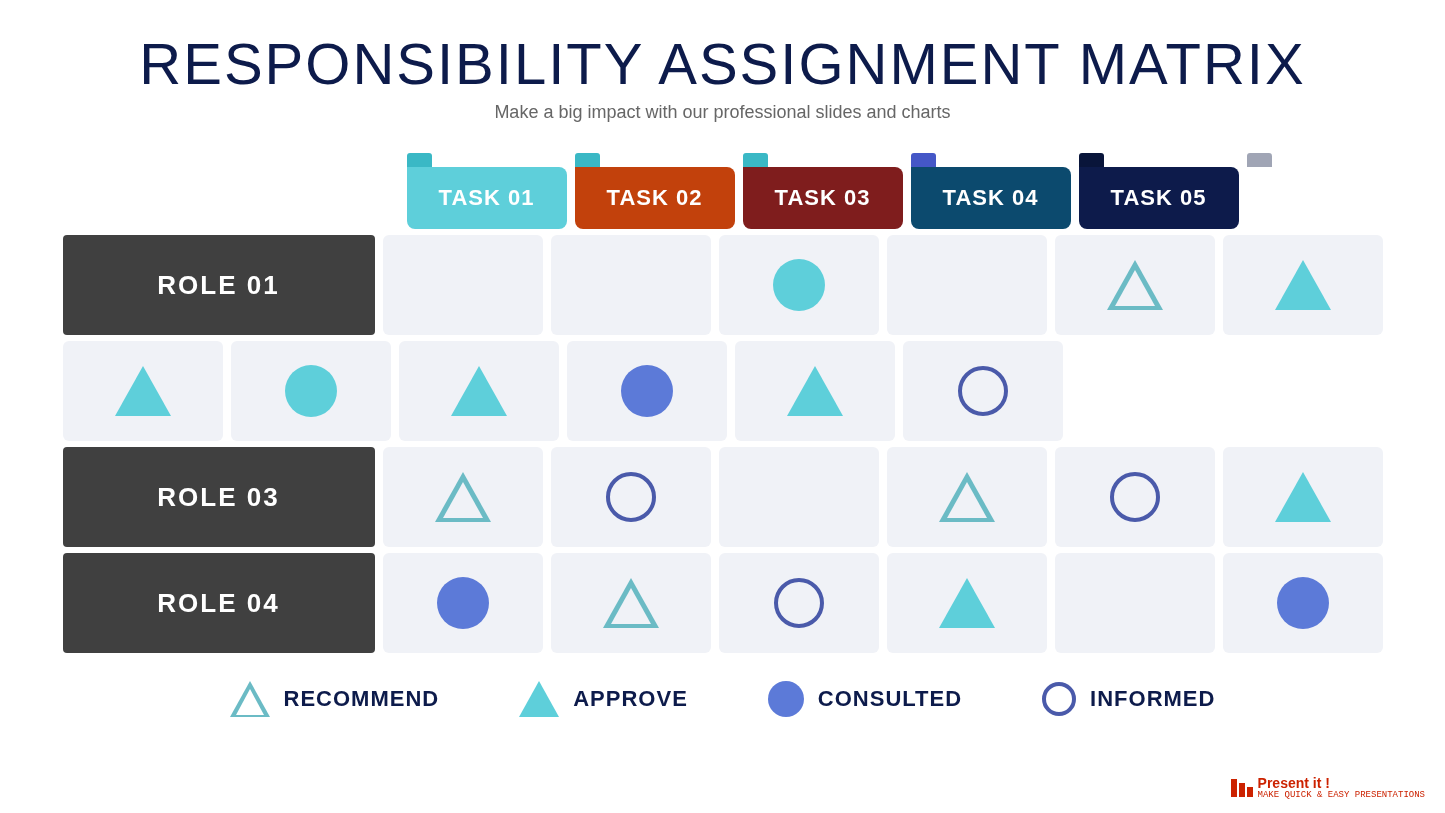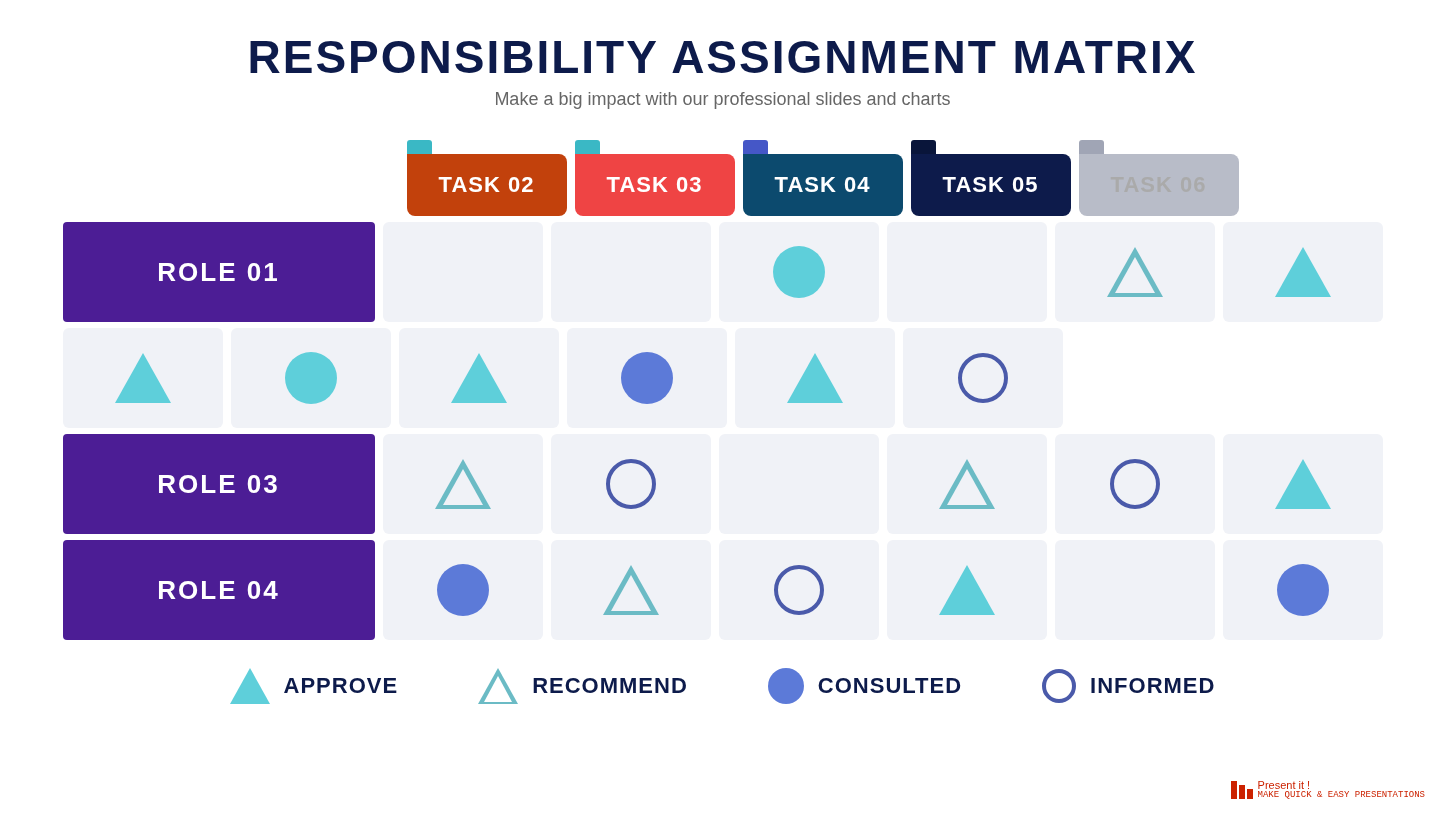--- a/index.html
+++ b/index.html
@@ -13,22 +13,22 @@
       flex-direction: column;
       align-items: center;
     }
 
     .header {
       text-align: center;
       margin-top: 30px;
       margin-bottom: 10px;
     }
     .main-title {
-      font-size: 46px;
-      font-weight: 700;
+      font-size: 58px;
+      font-weight: 400;
       color: #0d1b4b;
       letter-spacing: 2px;
       text-transform: uppercase;
     }
     .sub-title {
       font-size: 18px;
       color: #666;
       margin-top: 5px;
       font-weight: 400;
     }
@@ -74,41 +74,41 @@
       justify-content: center;
       border-radius: 0 8px 8px 8px;
       font-size: 22px;
       font-weight: 900;
       color: white;
       text-transform: uppercase;
       letter-spacing: 1px;
     }
     .task-btn.color-1 { background: #5ecfda; }
     .task-btn.color-2 { background: #c2410c; }
-    .task-btn.color-3 { background: #ef4444; }
+    .task-btn.color-3 { background: #7f1d1d; }
     .task-btn.color-4 { background: #0c4a6e; }
     .task-btn.color-5 { background: #0d1b4b; }
     .task-btn.color-6 { background: #b8bcc8; color: #aaa; }
 
     
     .data-rows {
       display: flex;
       flex-direction: column;
       margin-top: 6px;
       gap: 6px;
     }
     .data-row {
       display: flex;
       height: 100px;
       gap: 0;
     }
 
     .role-cell {
       width: 336px;
-      background: #4c1d95;
+      background: #404040;
       display: flex;
       align-items: center;
       justify-content: center;
       border-radius: 4px;
       margin-right: 8px;
     }
     .role-label {
       font-size: 26px;
       font-weight: 900;
       color: white;
@@ -263,57 +263,60 @@
     }
     .watermark-icon {
       display: flex;
       gap: 2px;
     }
     .bar {
       width: 6px;
       background: #cc2200;
     }
     .watermark-text {
-      font-size: 11px;
-      font-weight: 400;
+      font-size: 14px;
+      font-weight: 700;
       color: #cc2200;
       line-height: 1.1;
     }
   </style>
 </head>
 <body>
 
 <div class="header">
   <div class="main-title">RESPONSIBILITY ASSIGNMENT MATRIX</div>
   <div class="sub-title">Make a big impact with our professional slides and charts</div>
 </div>
 
 <div class="matrix-container">
 
   <div class="task-header-row">
 
     <div class="task-tab-wrap">
+      <div class="task-tab-fold fold-1"></div>
+      <div class="task-btn color-1">TASK 01</div>
+    </div>
+    <div class="task-tab-wrap">
       <div class="task-tab-fold fold-2"></div>
       <div class="task-btn color-2">TASK 02</div>
     </div>
     <div class="task-tab-wrap">
       <div class="task-tab-fold fold-3"></div>
       <div class="task-btn color-3">TASK 03</div>
     </div>
     <div class="task-tab-wrap">
       <div class="task-tab-fold fold-4"></div>
       <div class="task-btn color-4">TASK 04</div>
     </div>
     <div class="task-tab-wrap">
       <div class="task-tab-fold fold-5"></div>
       <div class="task-btn color-5">TASK 05</div>
     </div>
     <div class="task-tab-wrap">
       <div class="task-tab-fold fold-6"></div>
-      <div class="task-btn color-6">TASK 06</div>
     </div>
 
   </div>
 
   <div class="data-rows">
 
     <div class="data-row">
       <div class="role-cell">
         <span class="role-label">ROLE 01</span>
       </div>
@@ -438,29 +441,29 @@
           <div class="shape-consulted"></div>
         </div>
       </div>
     </div>
 
   </div>
 </div>
 
 <div class="legend">
   <div class="legend-item">
-    <div class="legend-approve"></div>
-    <span class="legend-label">APPROVE</span>
-  </div>
-  <div class="legend-item">
     <div class="legend-recommend-wrap">
       <div class="legend-recommend-outer"></div>
       <div class="legend-recommend-inner"></div>
     </div>
     <span class="legend-label">RECOMMEND</span>
+  </div>
+  <div class="legend-item">
+    <div class="legend-approve"></div>
+    <span class="legend-label">APPROVE</span>
   </div>
   <div class="legend-item">
     <div class="legend-consulted"></div>
     <span class="legend-label">CONSULTED</span>
   </div>
   <div class="legend-item">
     <div class="legend-informed"></div>
     <span class="legend-label">INFORMED</span>
   </div>
 </div>

